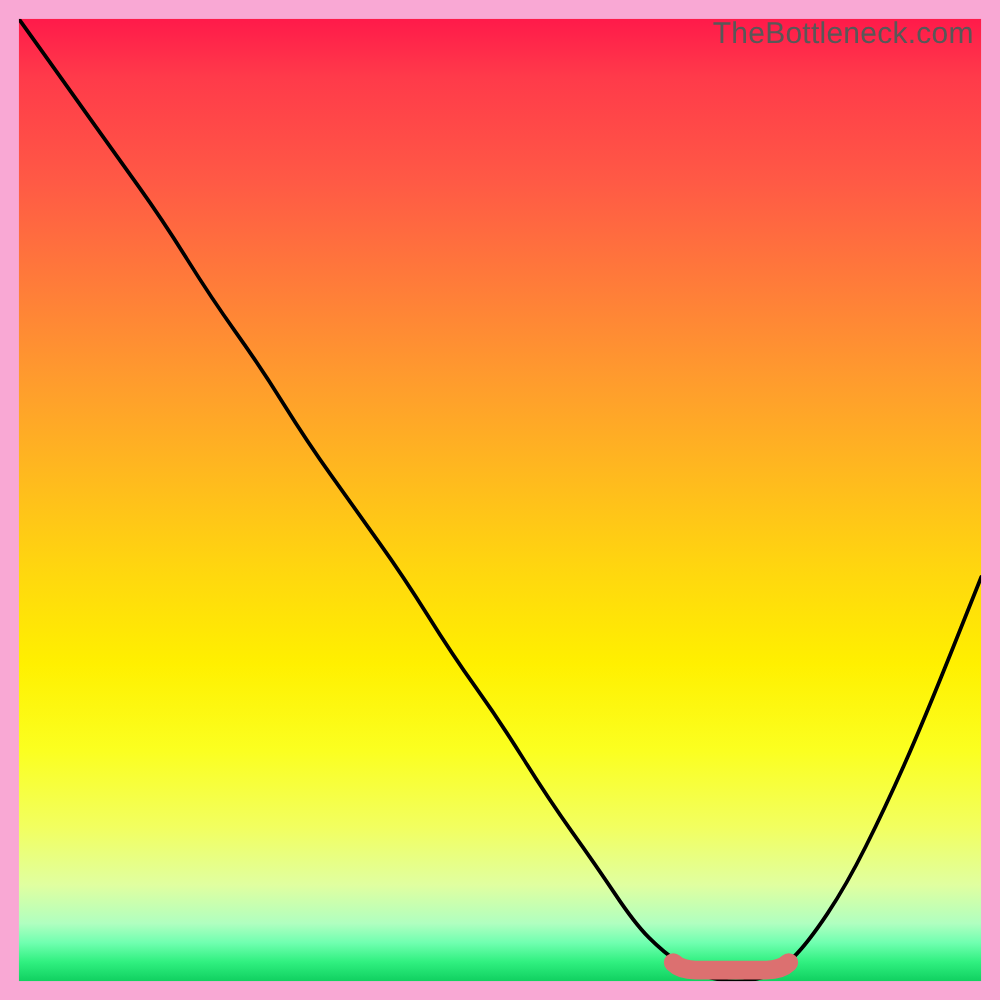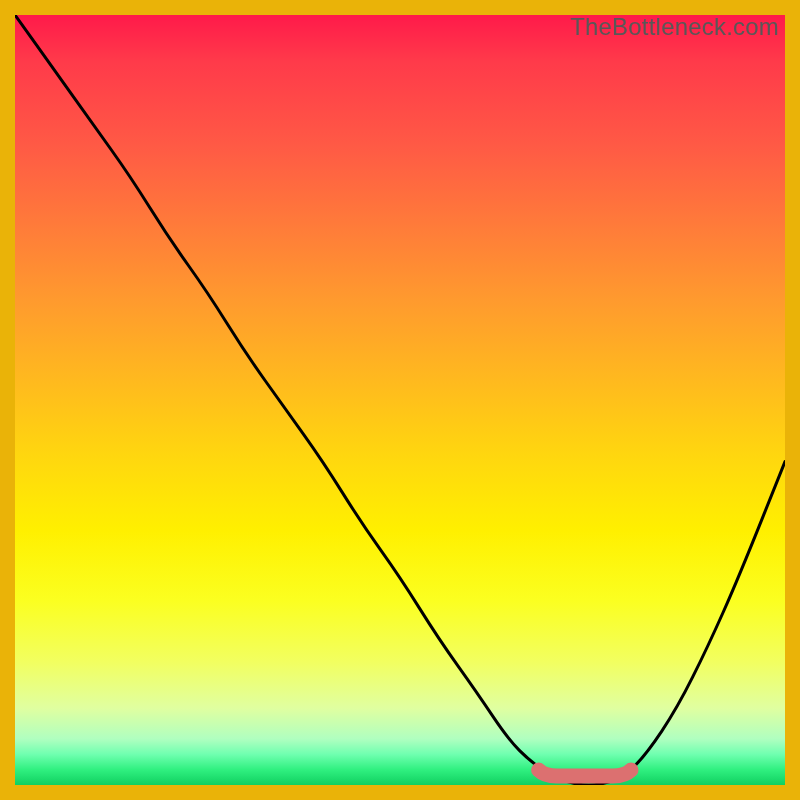--- a/index.html
+++ b/index.html
@@ -1,21 +1,21 @@
 <!DOCTYPE html>
 <html><head>
 <meta charset="utf-8">
 <style>
   * { margin: 0; padding: 0; box-sizing: border-box; }
   body { width: 800px; height: 800px; position: relative; font-family: Arial, sans-serif; overflow: hidden; }
   .frame {
     position: absolute;
     left: 0; top: 0;
     width: 800px; height: 800px;
-    background: #eab308;
+    background: #f9a8d4;
   }
   .plot-area {
     position: absolute;
     left: 15px;
     top: 15px;
     width: 770px;
     height: 770px;
     overflow: hidden;
   }
   .gradient-bg {

